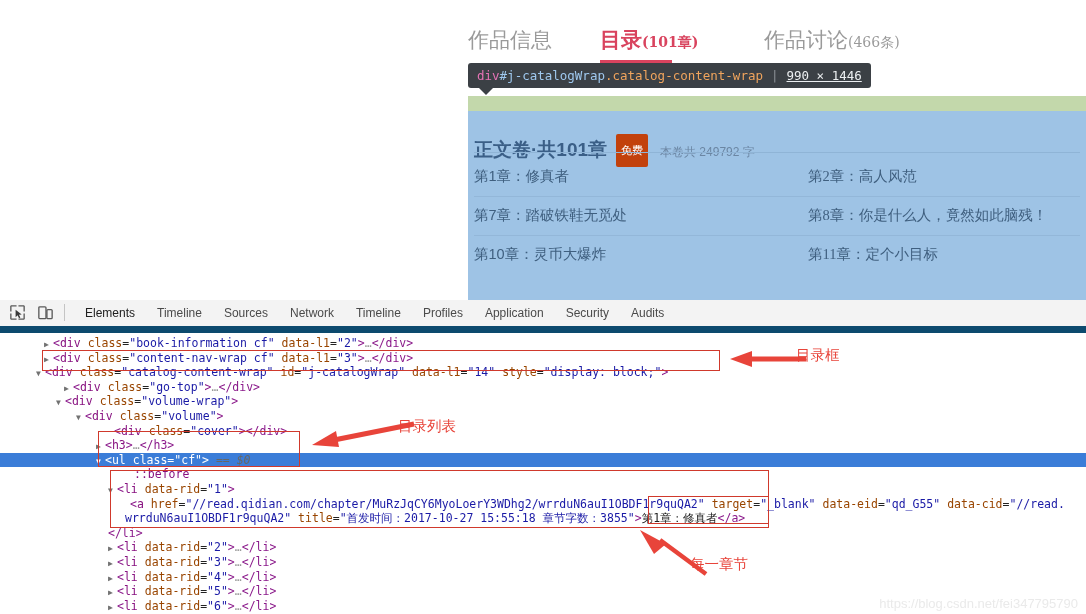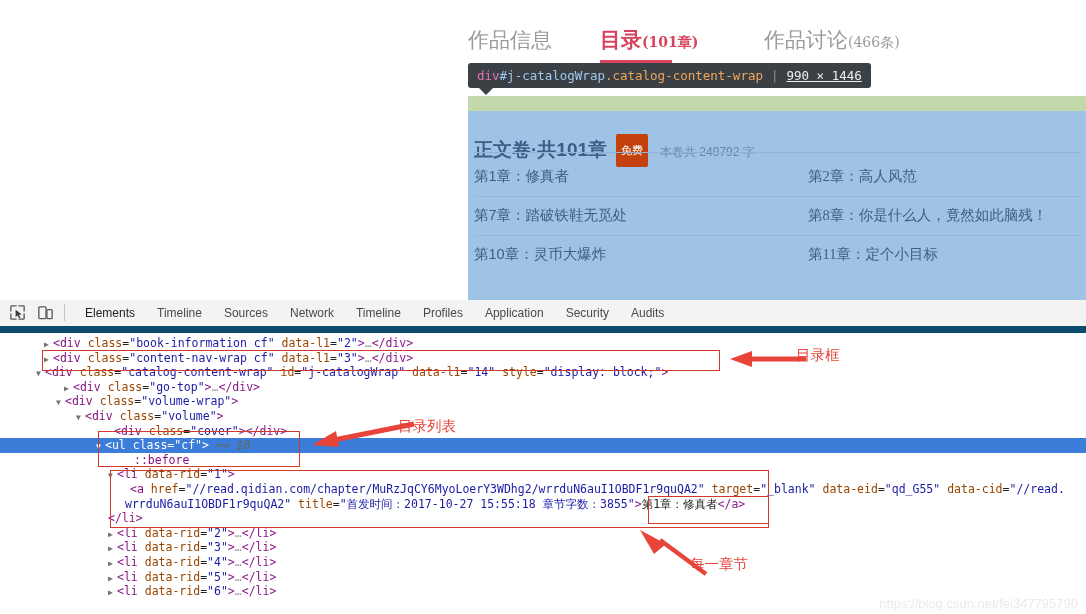--- a/index.html
+++ b/index.html
@@ -229,20 +229,23 @@
     </div>
 
     <div class="line" style="padding-left:76px">
       <span class="tri open"></span><span class="punc">&lt;</span><span class="tag">div</span>&nbsp;<span class="attr">class</span>=<span class="val">"volume"</span><span class="punc">&gt;</span>
     </div>
 
     <div class="line" style="padding-left:105px">
       <span class="tri none"></span><span class="punc">&lt;</span><span class="tag">div</span>&nbsp;<span class="attr">class</span>=<span class="val">"cover"</span><span class="punc">&gt;</span><span class="punc">&lt;/div&gt;</span>
     </div>
 
+    <div class="line" style="padding-left:96px">
+      <span class="tri closed"></span><span class="punc">&lt;</span><span class="tag">h3</span><span class="punc">&gt;</span><span class="ellipsis">…</span><span class="punc">&lt;/h3&gt;</span>
+    </div>
 
     <div class="line sel" style="padding-left:96px">
       <span class="gutterdots">···</span><span class="tri open"></span><span class="punc">&lt;</span><span class="tag">ul</span>&nbsp;<span class="attr">class</span>=<span class="val">"cf"</span><span class="punc">&gt;</span>&nbsp;<span class="sel-marker">== $0</span>
     </div>
 
     <div class="line" style="padding-left:125px">
       <span class="tri none"></span><span class="pseudo">::before</span>
     </div>
 
     <div class="line" style="padding-left:108px">

